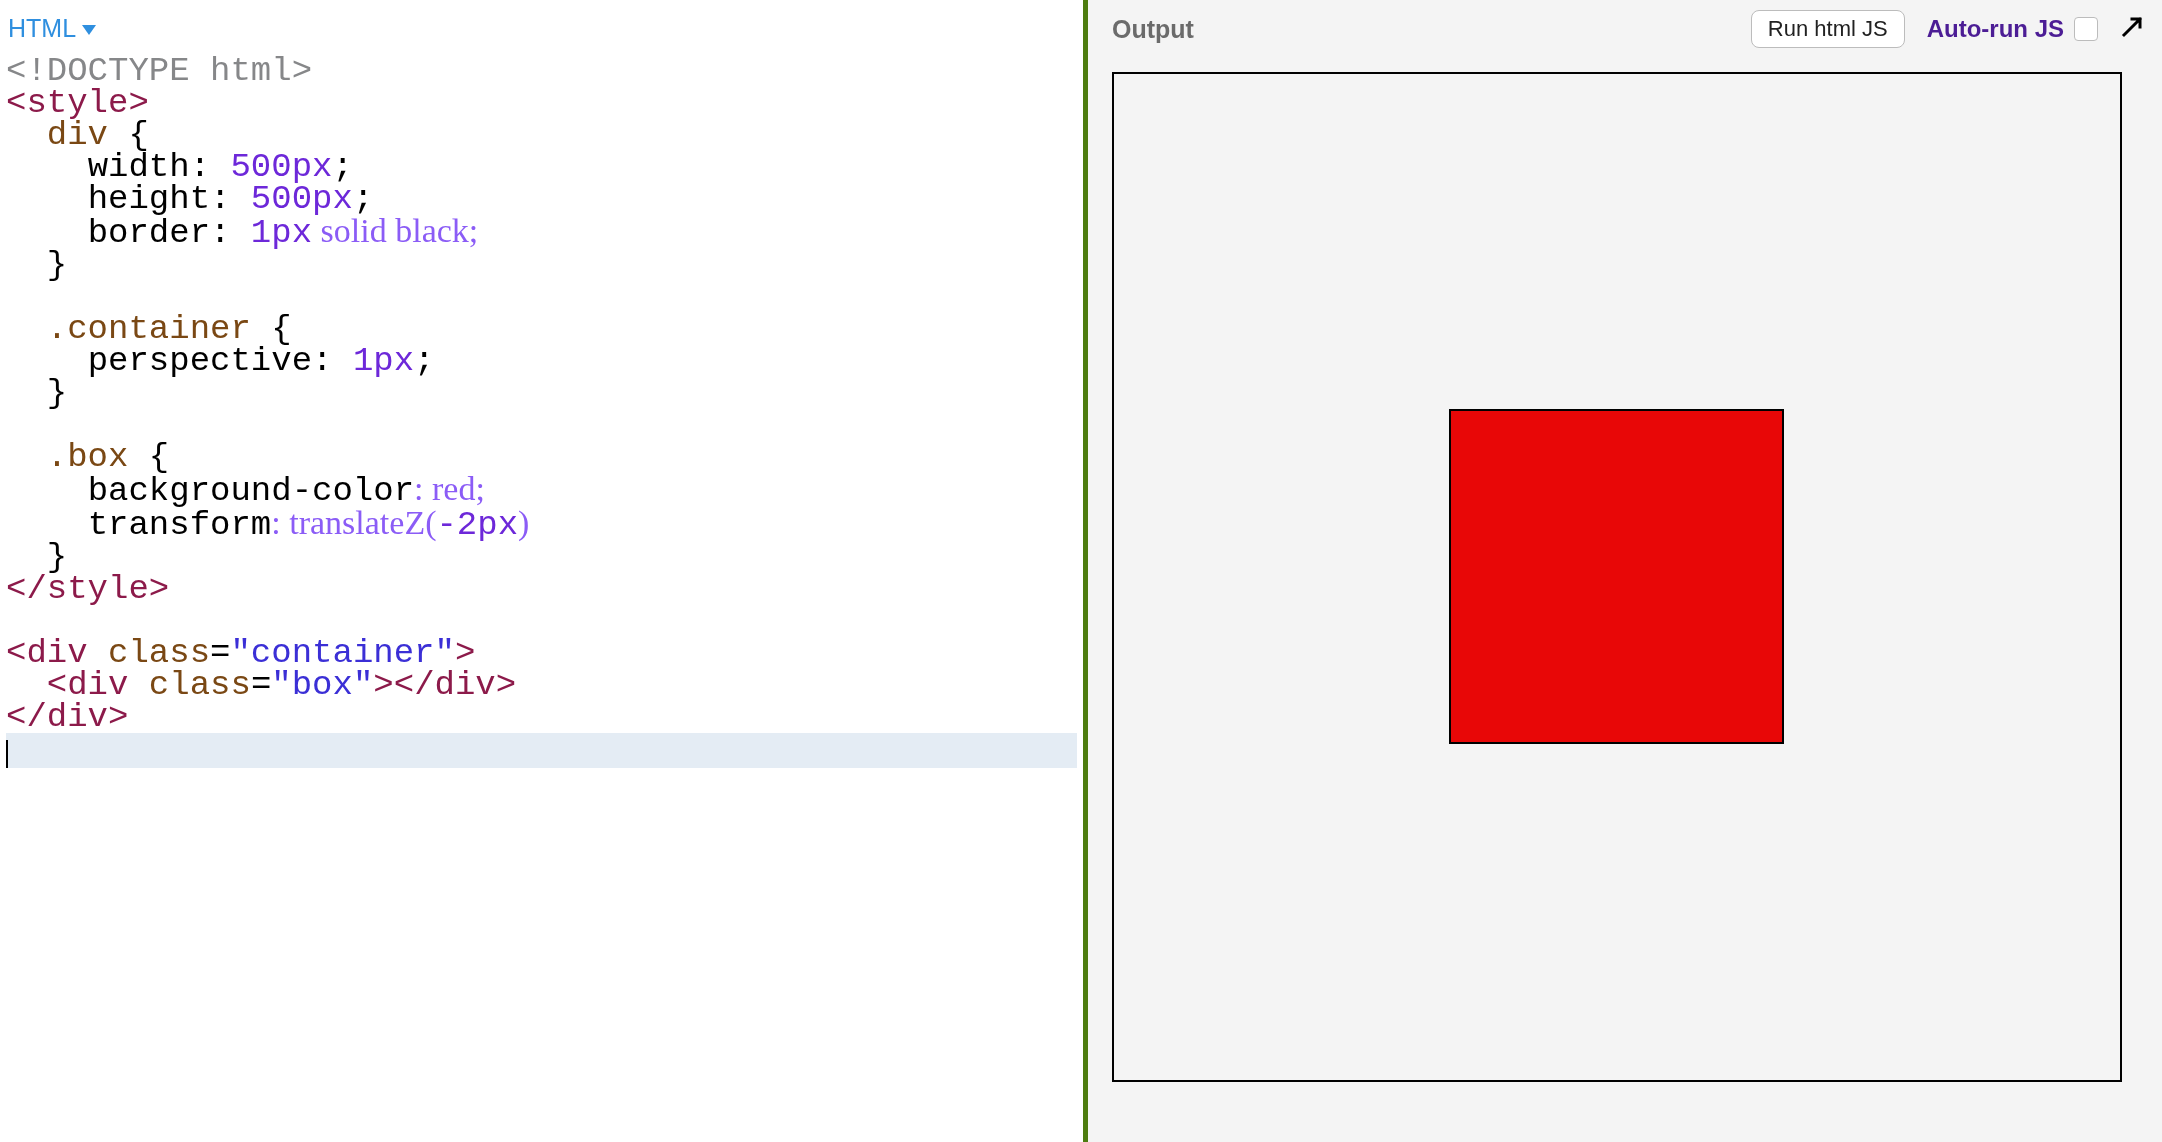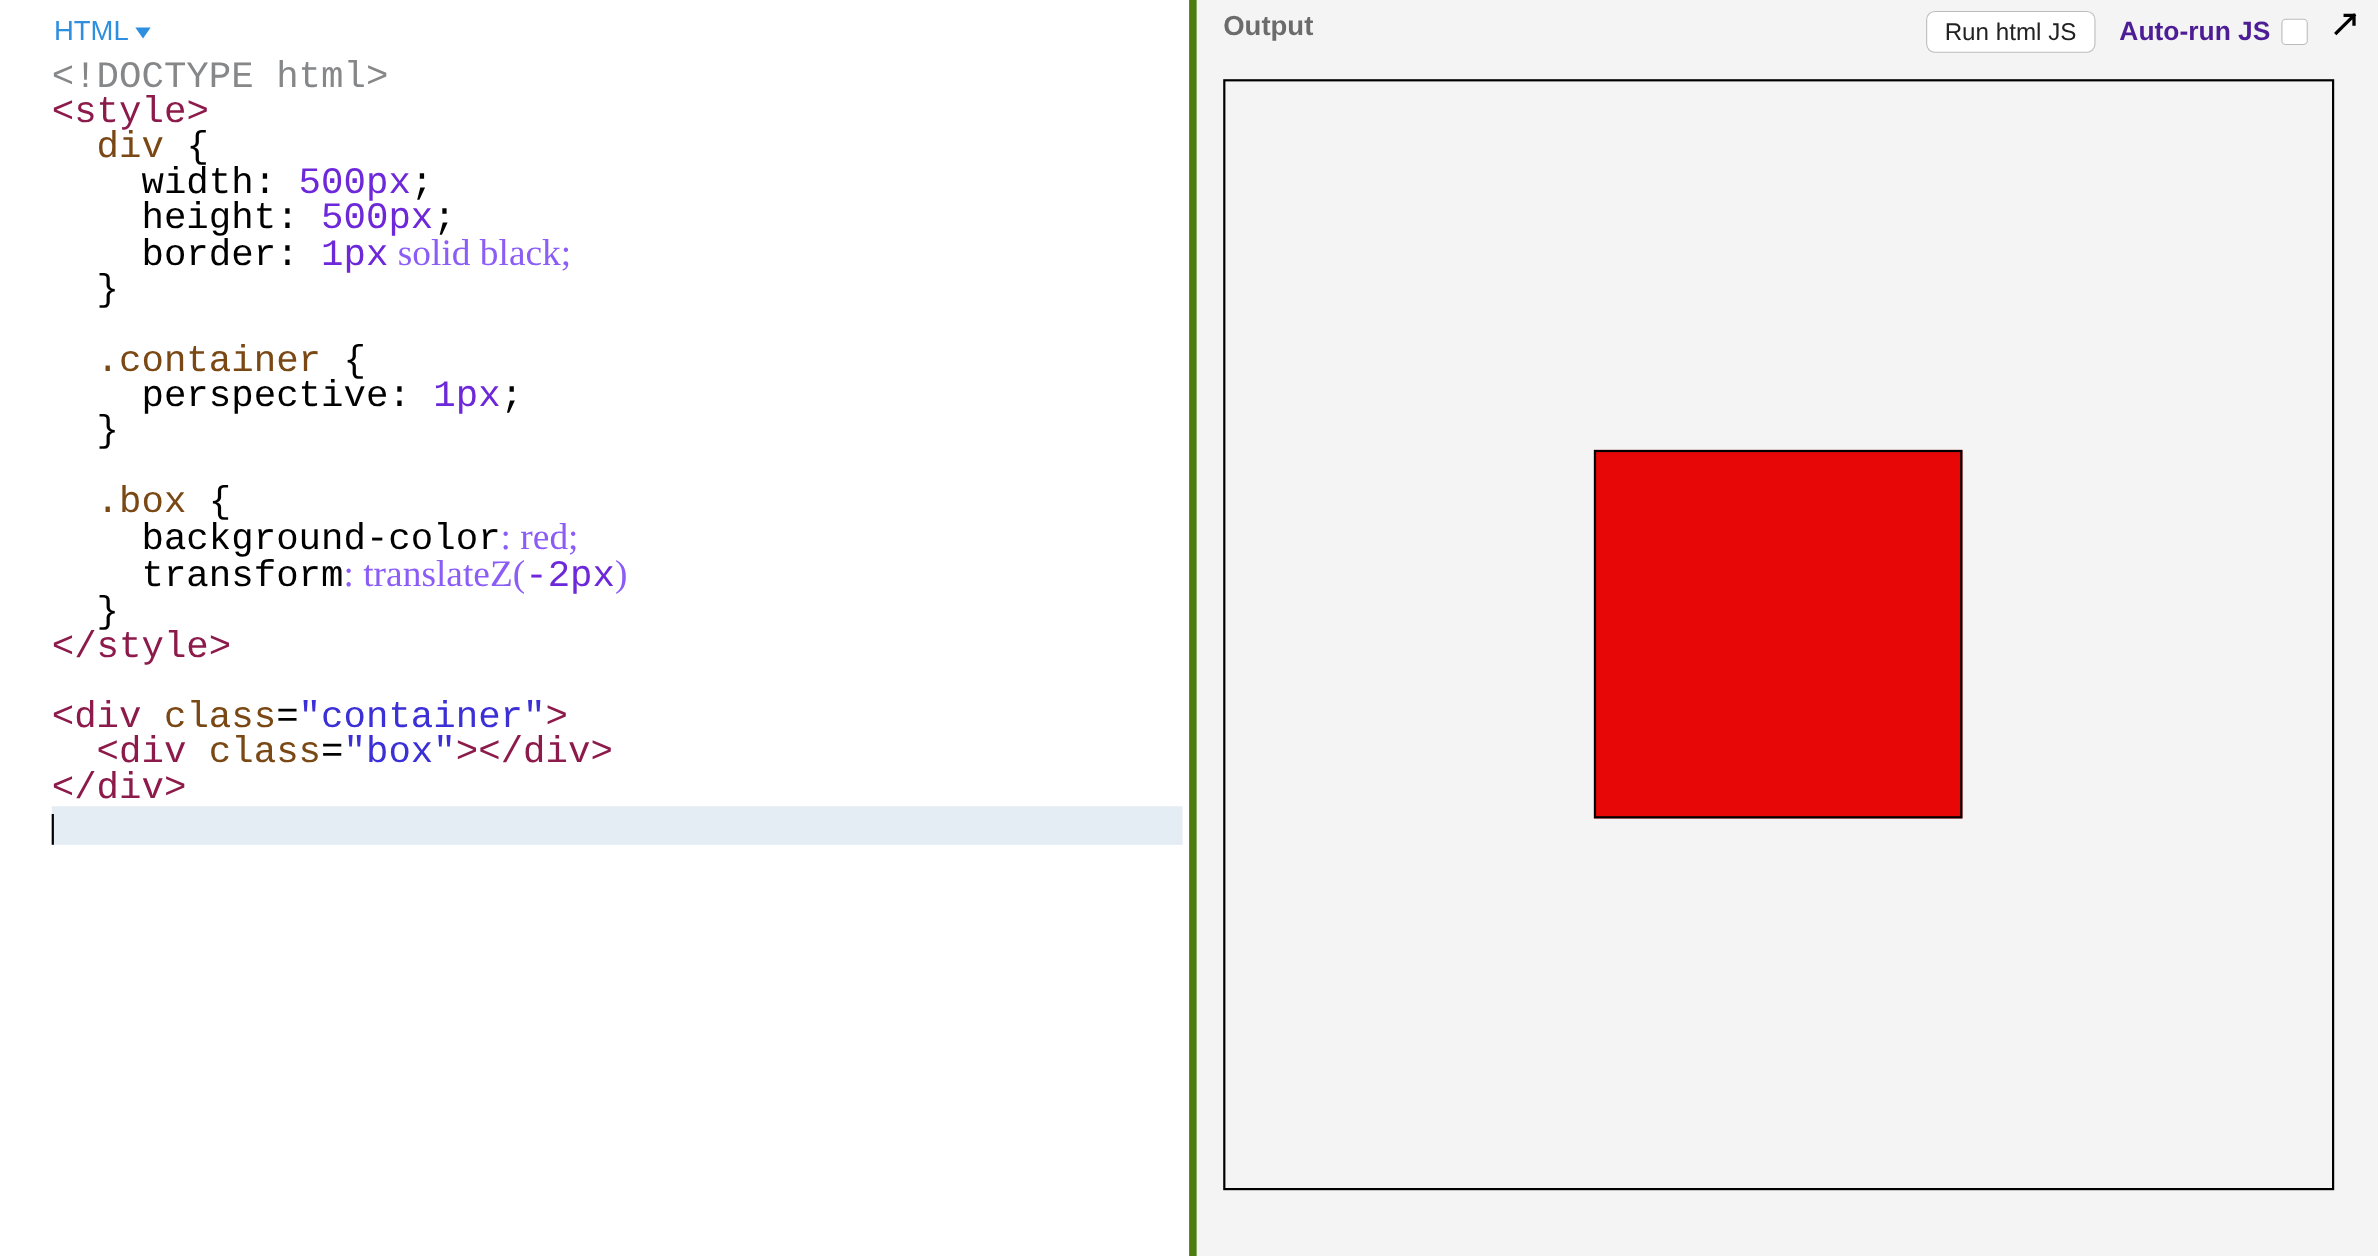--- a/index.html
+++ b/index.html
@@ -11,24 +11,23 @@
       font-family: -apple-system, BlinkMacSystemFont, "Segoe UI", Helvetica, Arial, sans-serif;
       display: flex;
       width: 2162px;
       height: 1142px;
       overflow: hidden;
     }
     .left-pane {
       width: 1088px;
       height: 100%;
       background: #ffffff;
-      border-right: 7px solid #4d7c0f;
+      border-right: 5px solid #4d7c0f;
       display: flex;
       flex-direction: column;
-      padding-left: 41px;
     }
     .dropdown-wrap {
       padding: 14px 8px 10px 8px;
     }
     .dropdown-btn {
       color: #2f8fdf;
       font-size: 25px;
       font-weight: 400;
       cursor: pointer;
       display: inline-flex;
@@ -81,20 +80,21 @@
     .c-val { color: #8b5cf6; font-family: Liberation Serif, serif; }
 
     .right-pane {
       flex: 1;
       background: #f4f4f4;
       display: flex;
       flex-direction: column;
     }
     .output-header {
       display: flex;
+      align-items: center;
       padding: 10px 18px 10px 24px;
     }
     .output-title {
       flex: 1;
       font-size: 25px;
       color: #6b6b6b;
       font-weight: 600;
     }
     .run-btn {
       background: #ffffff;

